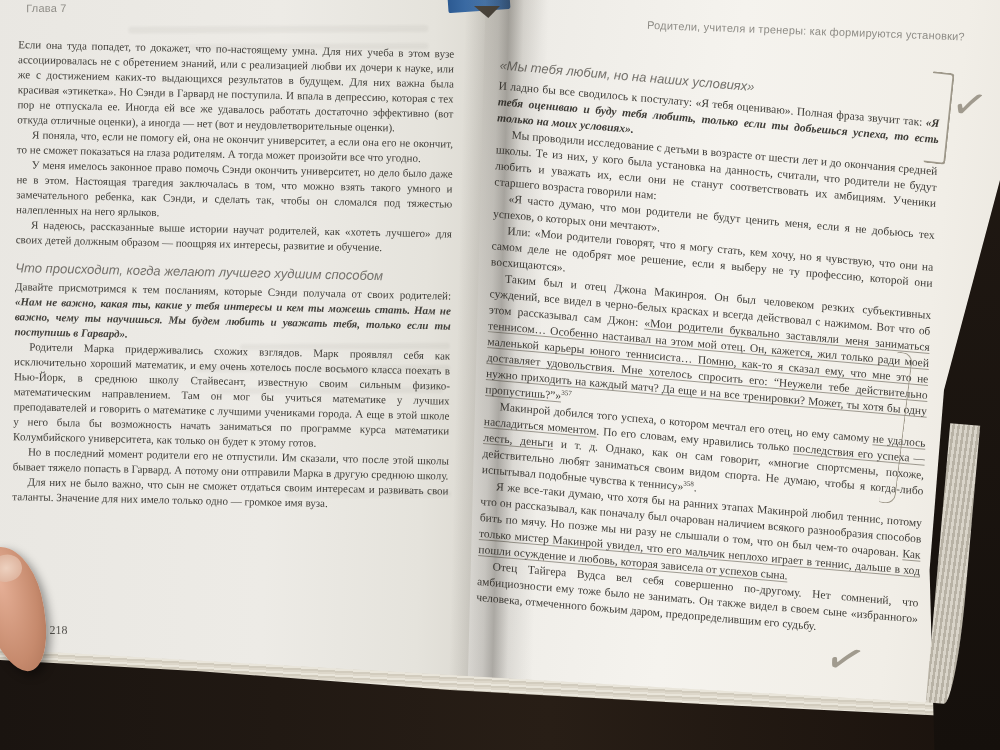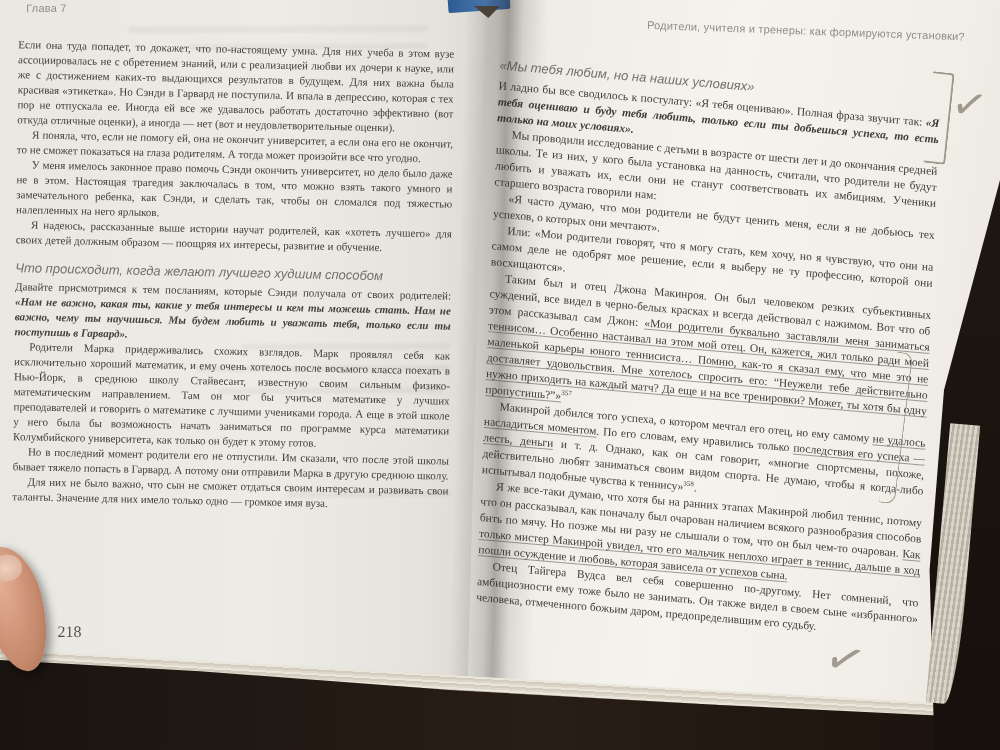--- a/index.html
+++ b/index.html
@@ -25,21 +25,21 @@
     transform:rotate(1.05deg) skewY(.5deg);transform-origin:0 0;}
   .col-right{left:16px;top:58px;width:442px;font-size:11.5px;line-height:16px;color:#3e3c37;
     transform:rotate(1deg) skewY(2.4deg);transform-origin:0 0;}
   .para{margin:0;}
   .para.ind{text-indent:15px;}
   .q{font-style:italic;font-weight:bold;}
   .ul{border-bottom:1px solid rgba(88,82,70,.55);}
   sup{font-size:7px;line-height:0;}
   .sec-h{font-family:"Liberation Sans",sans-serif;font-style:italic;color:#73706a;
     font-size:13px;margin:13px 0 4px 0;text-align:left;}
-  .pagenum{position:absolute;left:66px;top:630px;font-size:16px;color:#55534e;text-align:center;}
+  .pagenum{position:absolute;left:58px;top:630px;font-size:12px;color:#55534e;text-align:center;}
   .ghost{position:absolute;background:#4a473f;opacity:.05;border-radius:3px;filter:blur(1px);}
   
   .pencil{color:#867f71;z-index:4;}
   .bracket{position:absolute;border:2px solid rgba(130,123,107,.75);border-left:none;
     border-radius:2px 4px 4px 2px;z-index:4;}
   .bracket-1{left:928px;top:72px;width:20px;height:88px;transform:rotate(6deg);}
   .bracket-2{left:888px;top:352px;width:15px;height:150px;transform:rotate(7deg);
     border-top-width:1.5px;border-bottom-width:1.5px;border-right-width:1.5px;border-radius:2px 10px 10px 2px;}
   .check{position:absolute;font-family:"DejaVu Sans",sans-serif;font-weight:bold;opacity:.75;z-index:4;}
   .check-1{left:952px;top:80px;font-size:42px;transform:rotate(12deg);}

